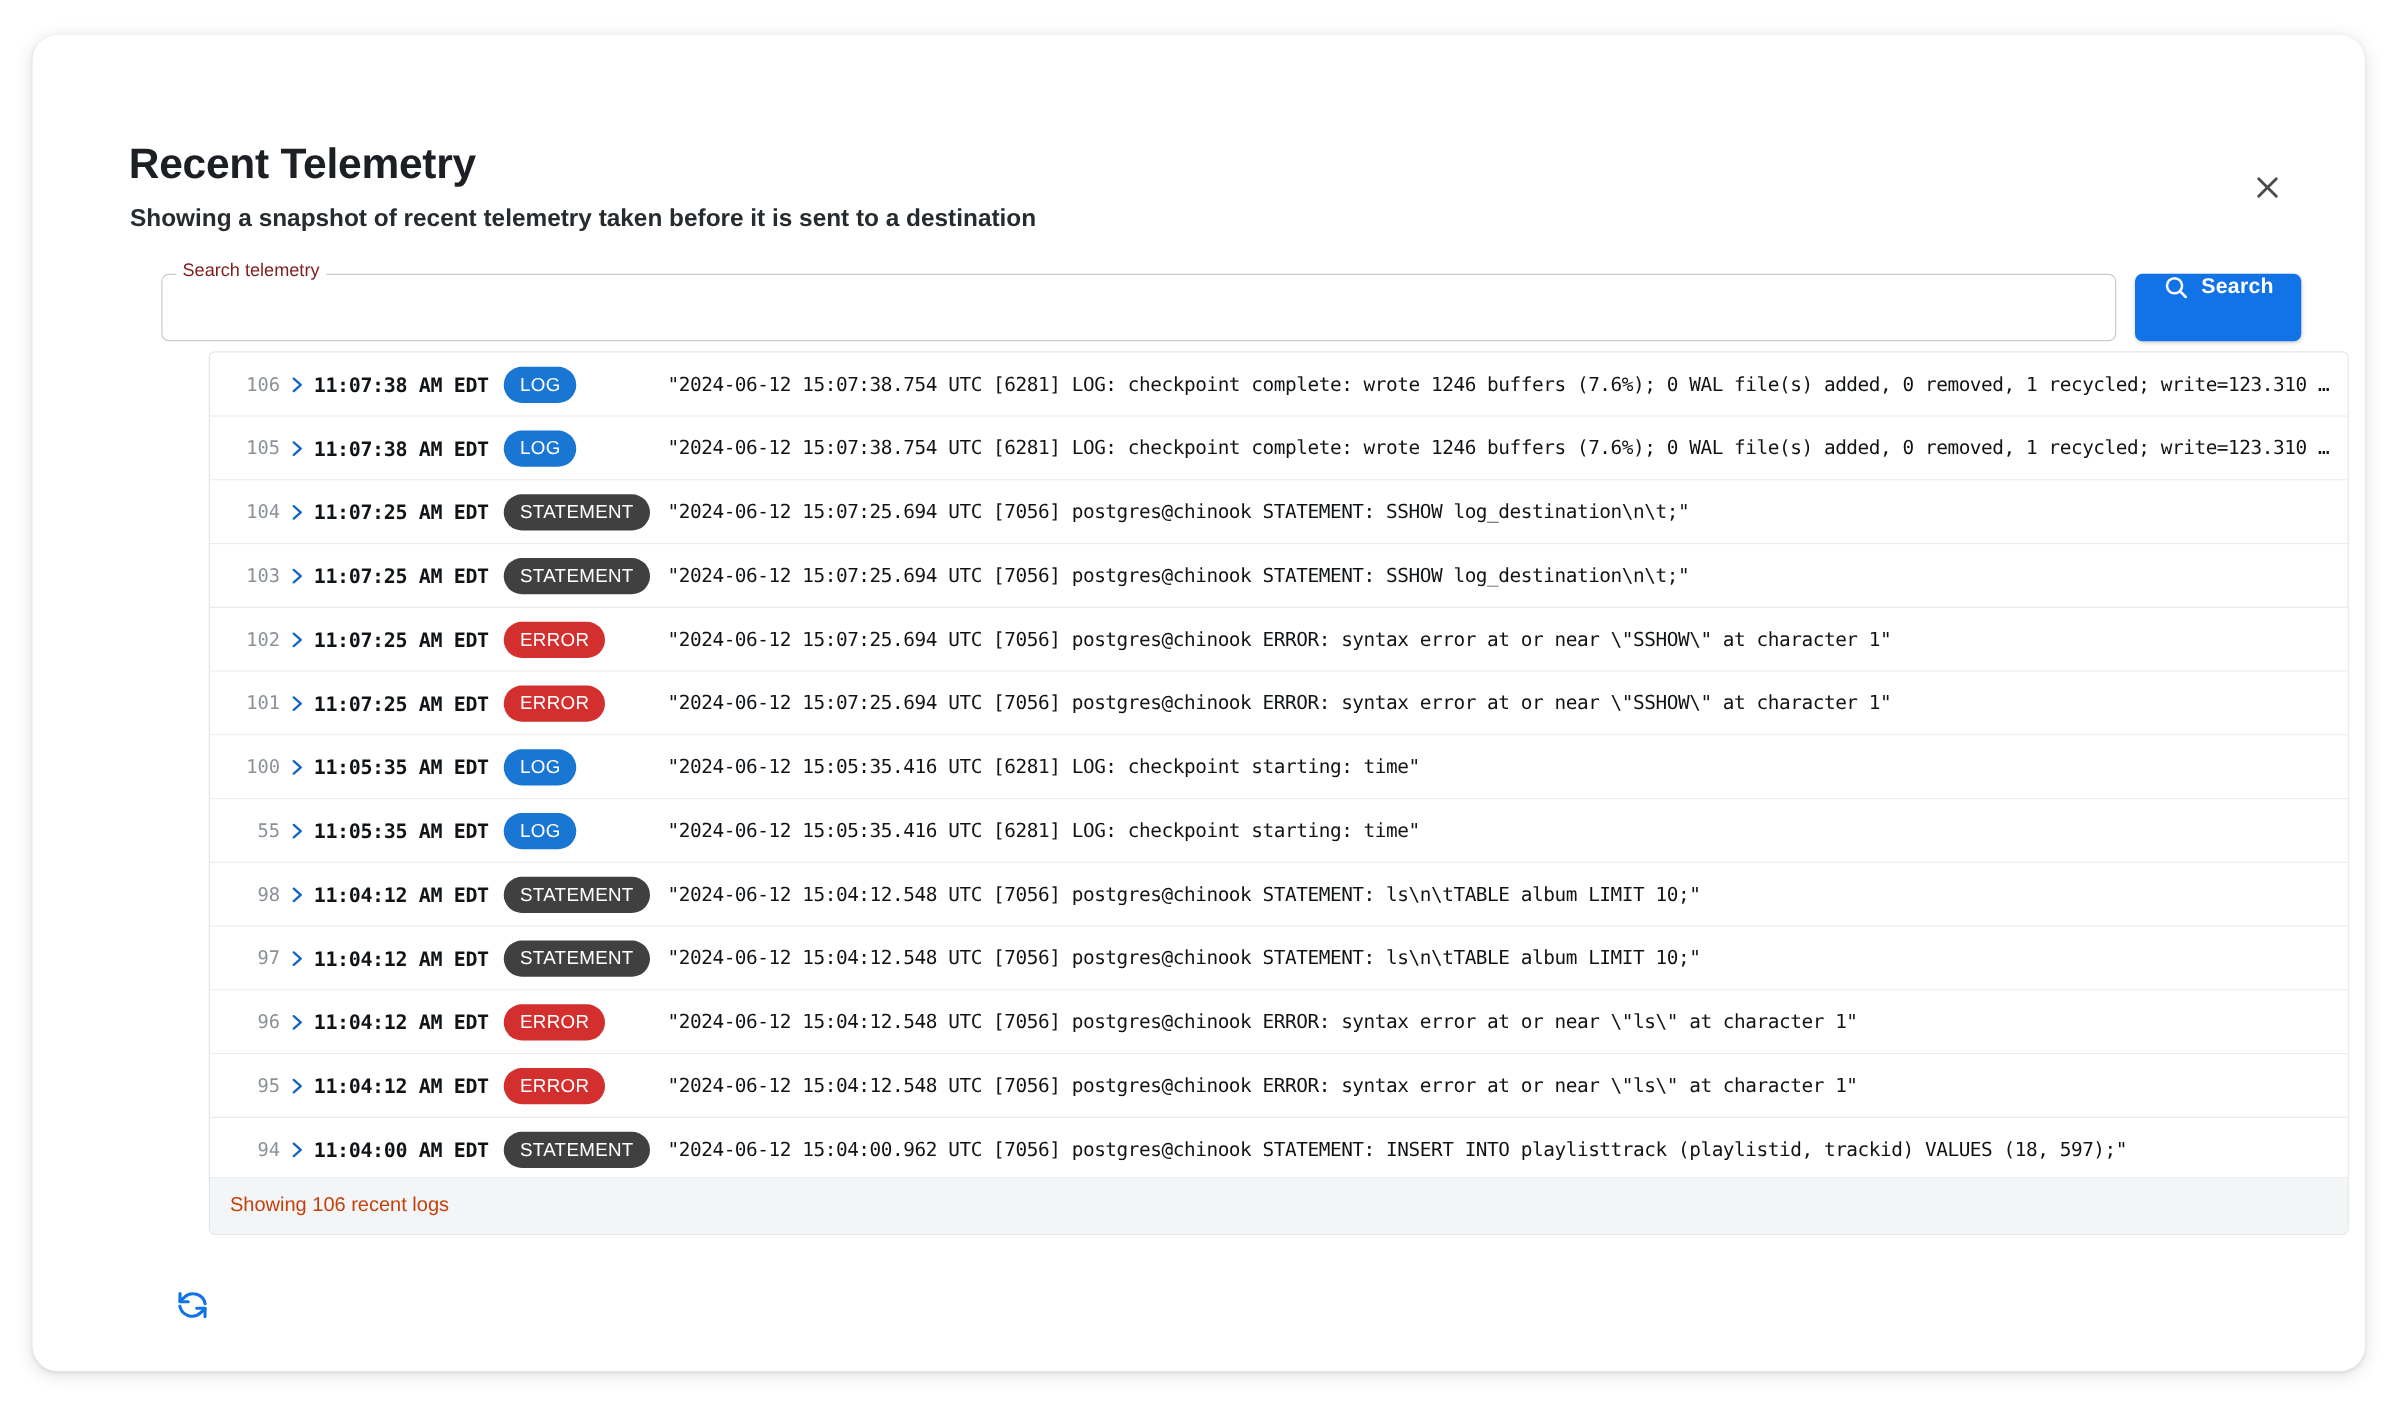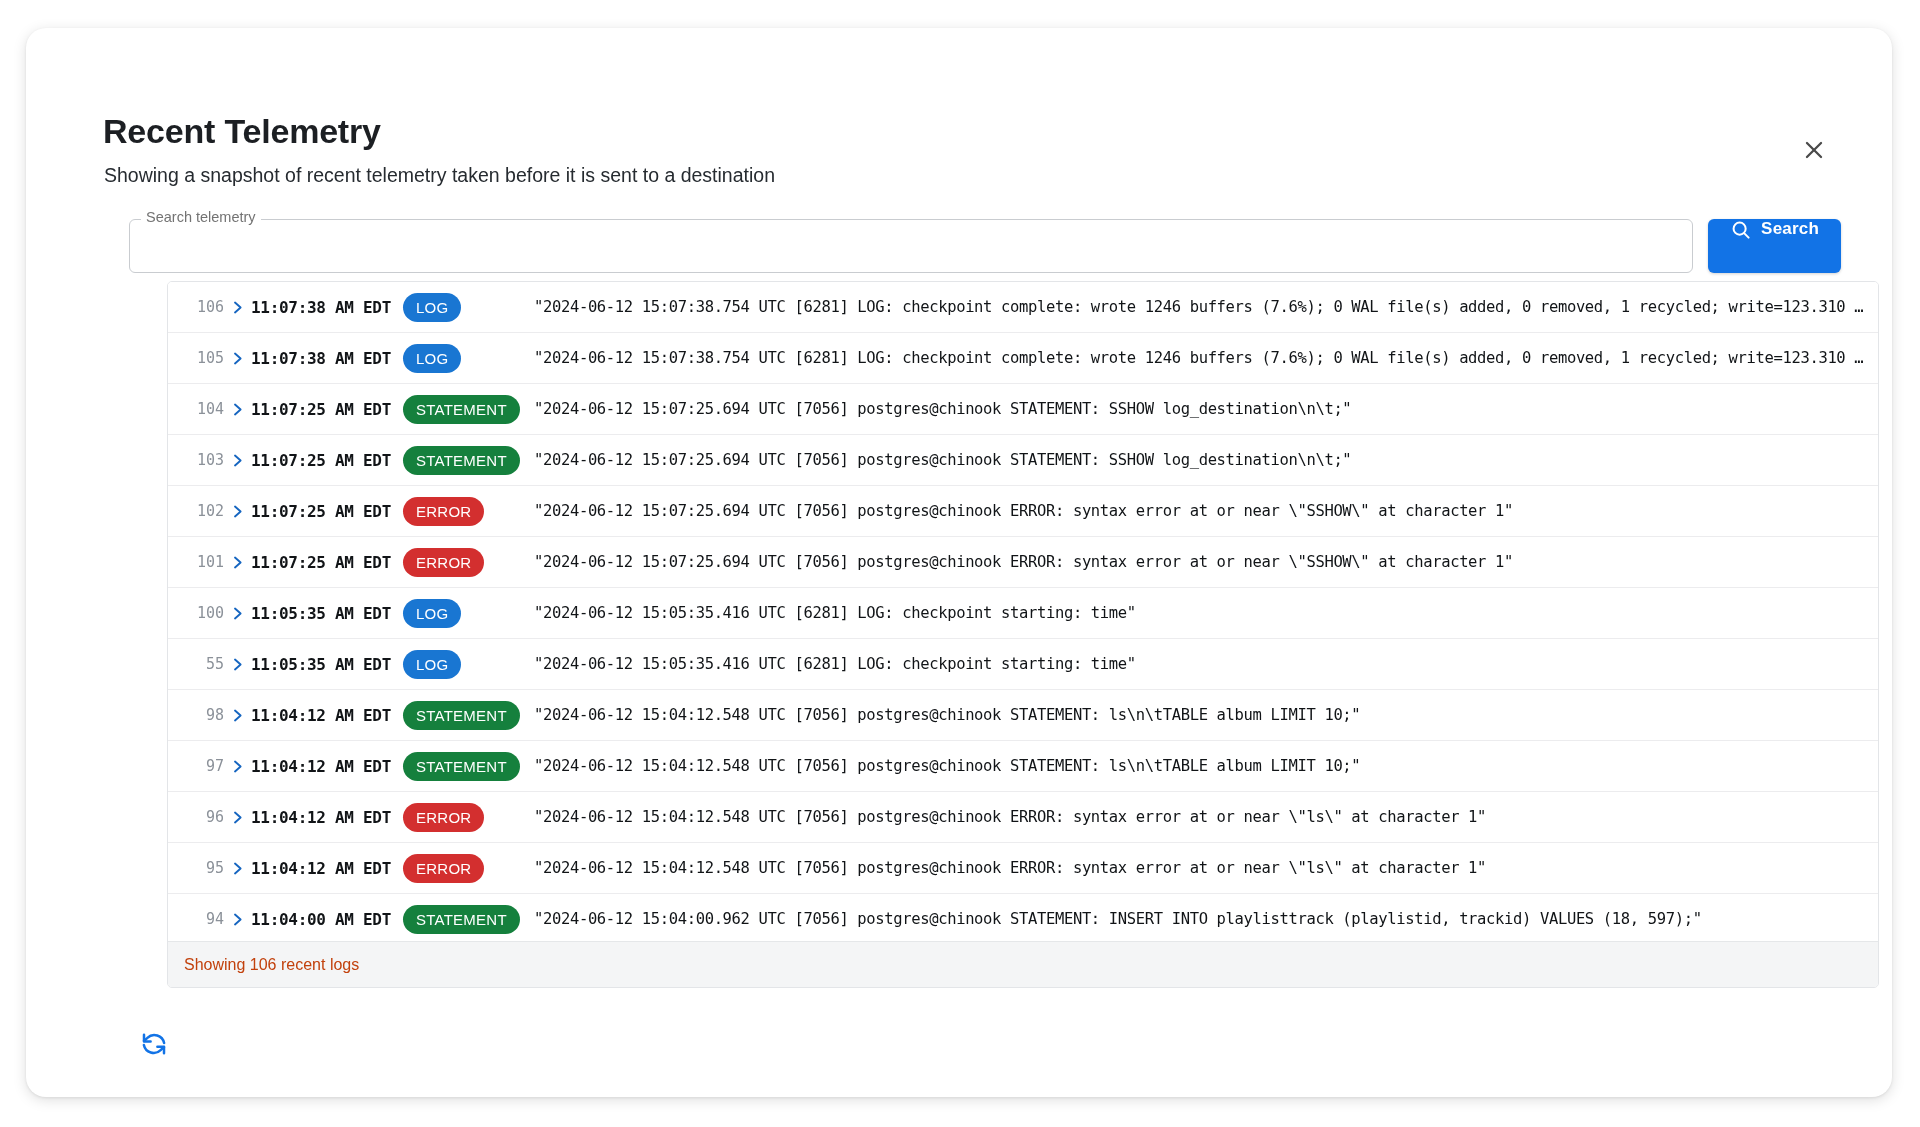--- a/index.html
+++ b/index.html
@@ -45,21 +45,21 @@
     color: #1c1f23;
     letter-spacing: -0.2px;
     line-height: 1.1;
     margin: 0;
   }
   .dialog-subtitle {
     position: absolute;
     left: 78px;
     top: 136px;
     font-size: 19.5px;
-    font-weight: 400;
+    font-weight: 700;
     color: #262b30;
     line-height: 1.2;
     margin: 0;
     text-align: right;
   }
   .close-button {
     position: absolute;
     right: 56px;
     top: 100px;
     width: 44px;
@@ -99,21 +99,21 @@
     background: #ffffff;
     pointer-events: none;
   }
   .search-legend {
     position: absolute;
     left: 12px;
     top: -9px;
     background: #ffffff;
     padding: 0 5px;
     font-size: 14.5px;
-    color: #737373;
+    color: #7f1d1d;
     line-height: 1;
     white-space: nowrap;
   }
   .search-input {
     position: absolute;
     inset: 0;
     width: 100%;
     height: 100%;
     border: none;
     outline: none;
@@ -225,21 +225,21 @@
     padding: 0 13px;
     border-radius: 15px;
     color: #ffffff;
     font-size: 15px;
     font-weight: 500;
     letter-spacing: 0.25px;
     font-family: "Liberation Sans", sans-serif;
     white-space: nowrap;
   }
   .badge--log { background: #1976d2; }
-  .badge--statement { background: #15803d; }
+  .badge--statement { background: #404040; }
   .badge--error { background: #d32f2f; }
 
   .log-message {
     flex: 1 1 auto;
     min-width: 0;
     font-family: "DejaVu Sans Mono", monospace;
     font-size: 15.5px;
     color: #111417;
     letter-spacing: -0.35px;
     overflow: hidden;

